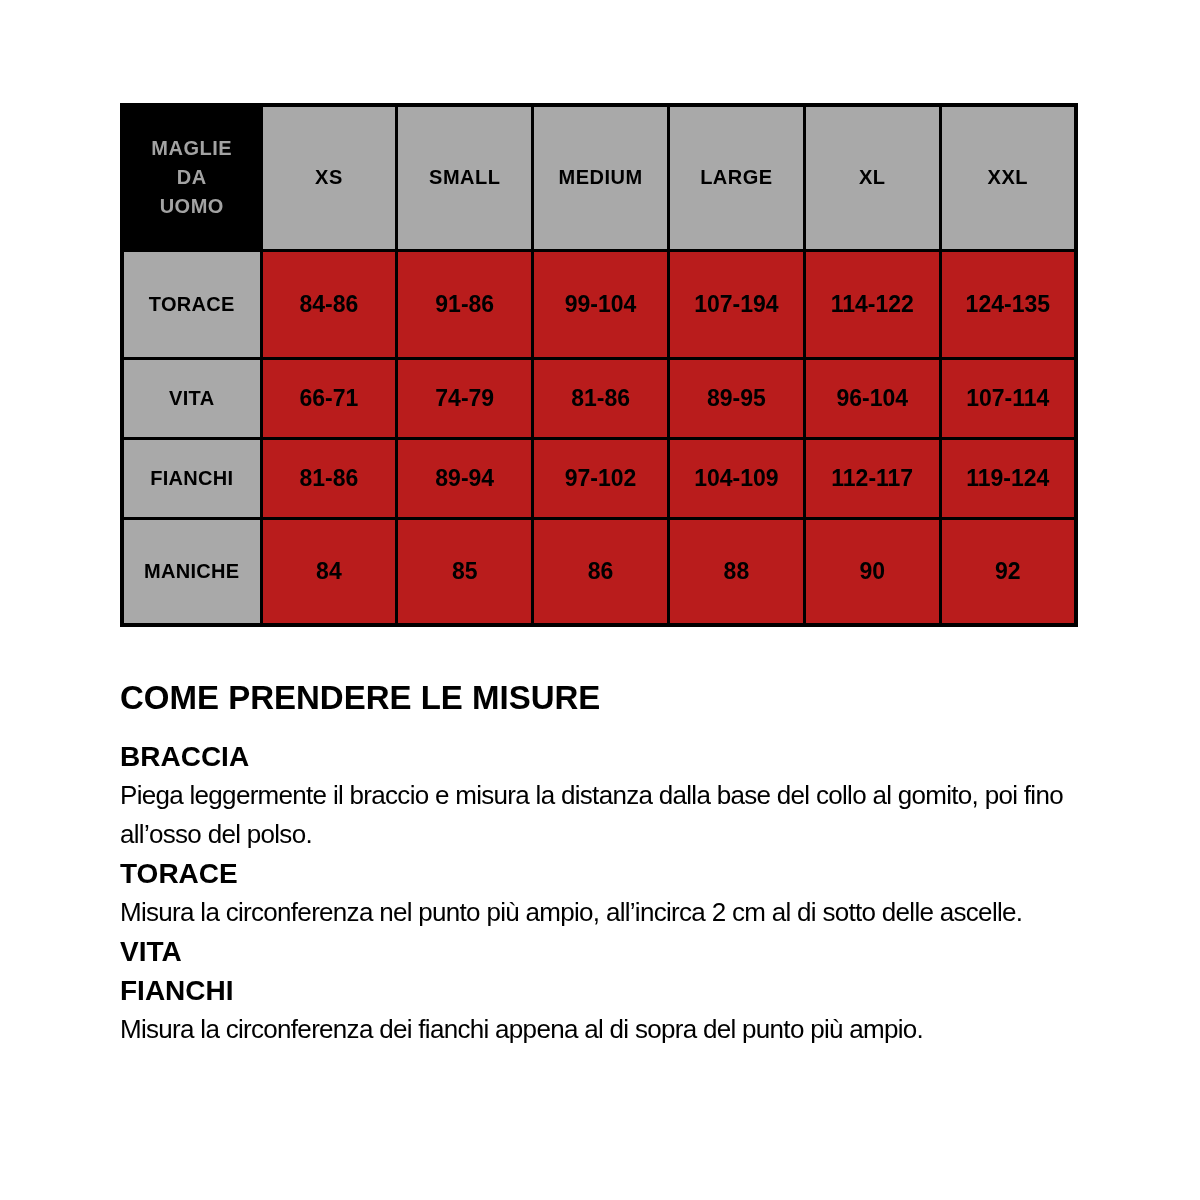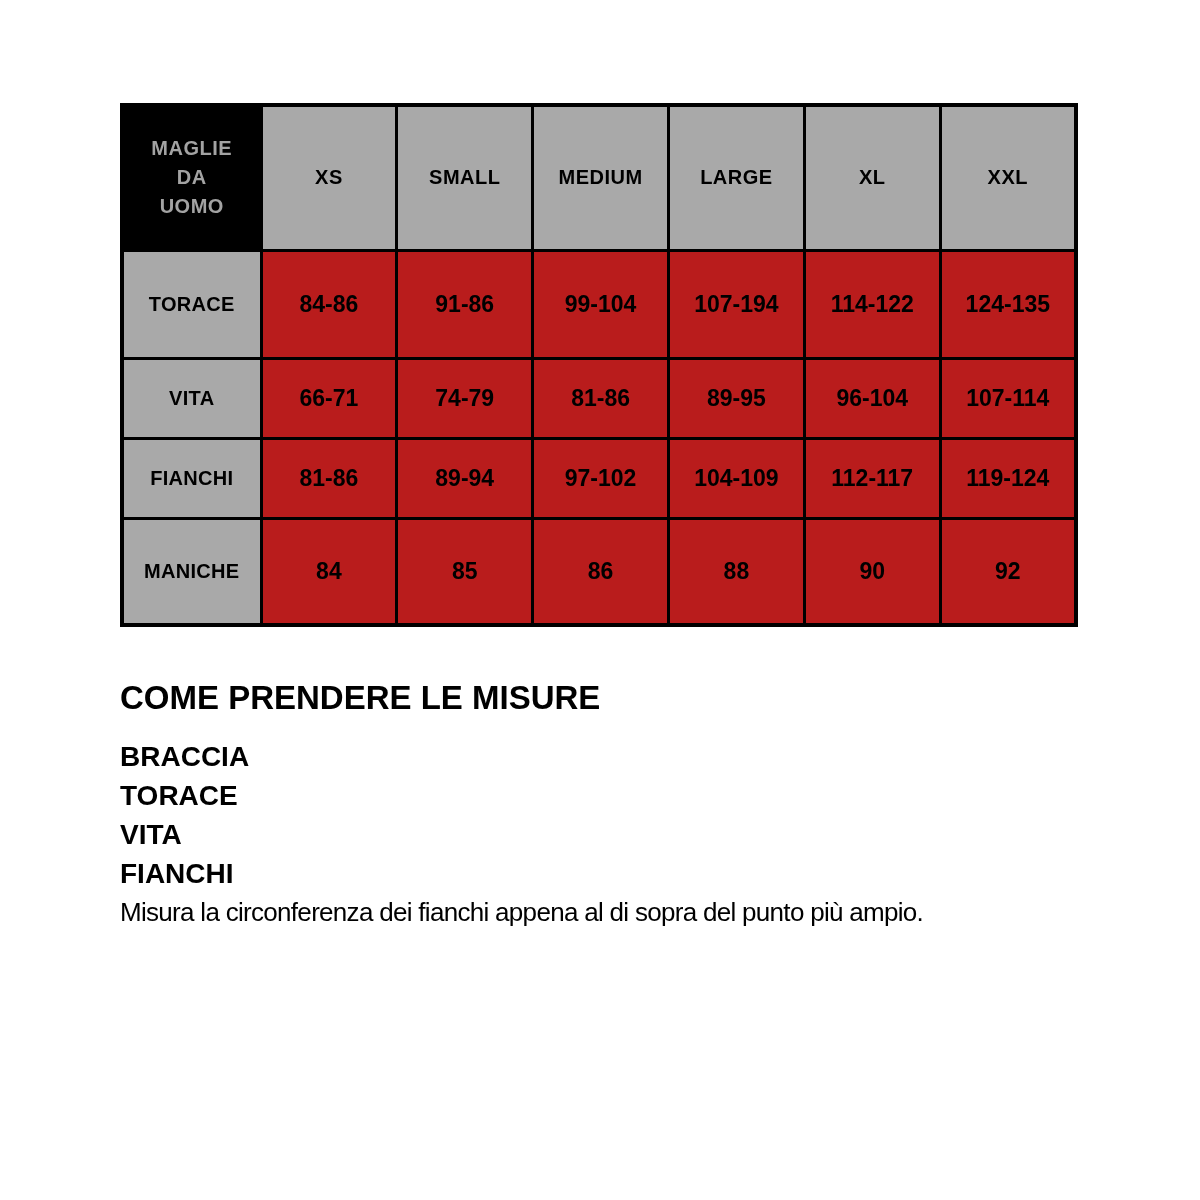--- a/index.html
+++ b/index.html
@@ -154,22 +154,24 @@
         <td>90</td>
         <td>92</td>
       </tr>
     </tbody>
   </table>
 
   <h2 class="guide-title">COME PRENDERE LE MISURE</h2>
 
   <div class="guide">
     <h3 class="guide-label">BRACCIA</h3>
+    <p class="guide-text">Piega leggermente il braccio e misura la distanza dalla base del collo al gomito, poi fino all’osso del polso.</p>
 
     <h3 class="guide-label">TORACE</h3>
+    <p class="guide-text">Misura la circonferenza nel punto più ampio, all’incirca 2 cm al di sotto delle ascelle.</p>
 
     <h3 class="guide-label">VITA</h3>
 
     <h3 class="guide-label">FIANCHI</h3>
     <p class="guide-text">Misura la circonferenza dei fianchi appena al di sopra del punto più ampio.</p>
   </div>
 
 </div>
 
 </body></html>

